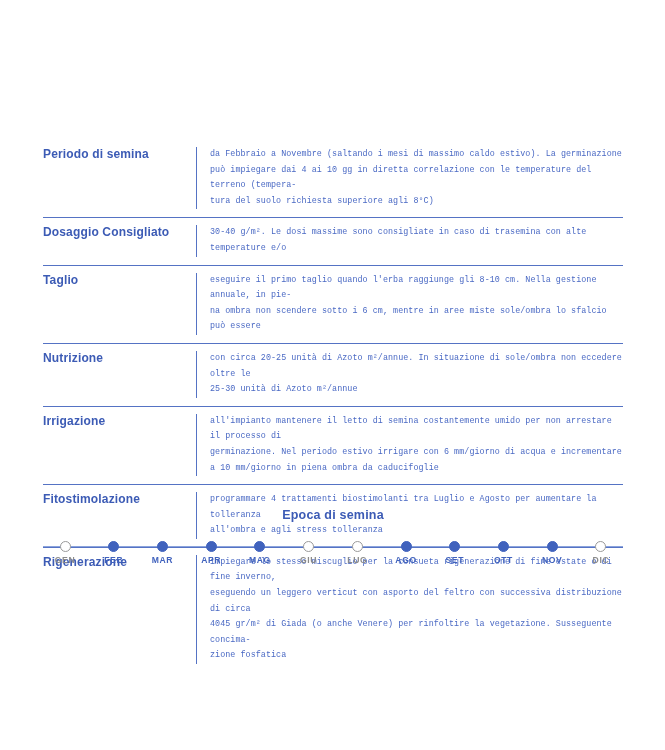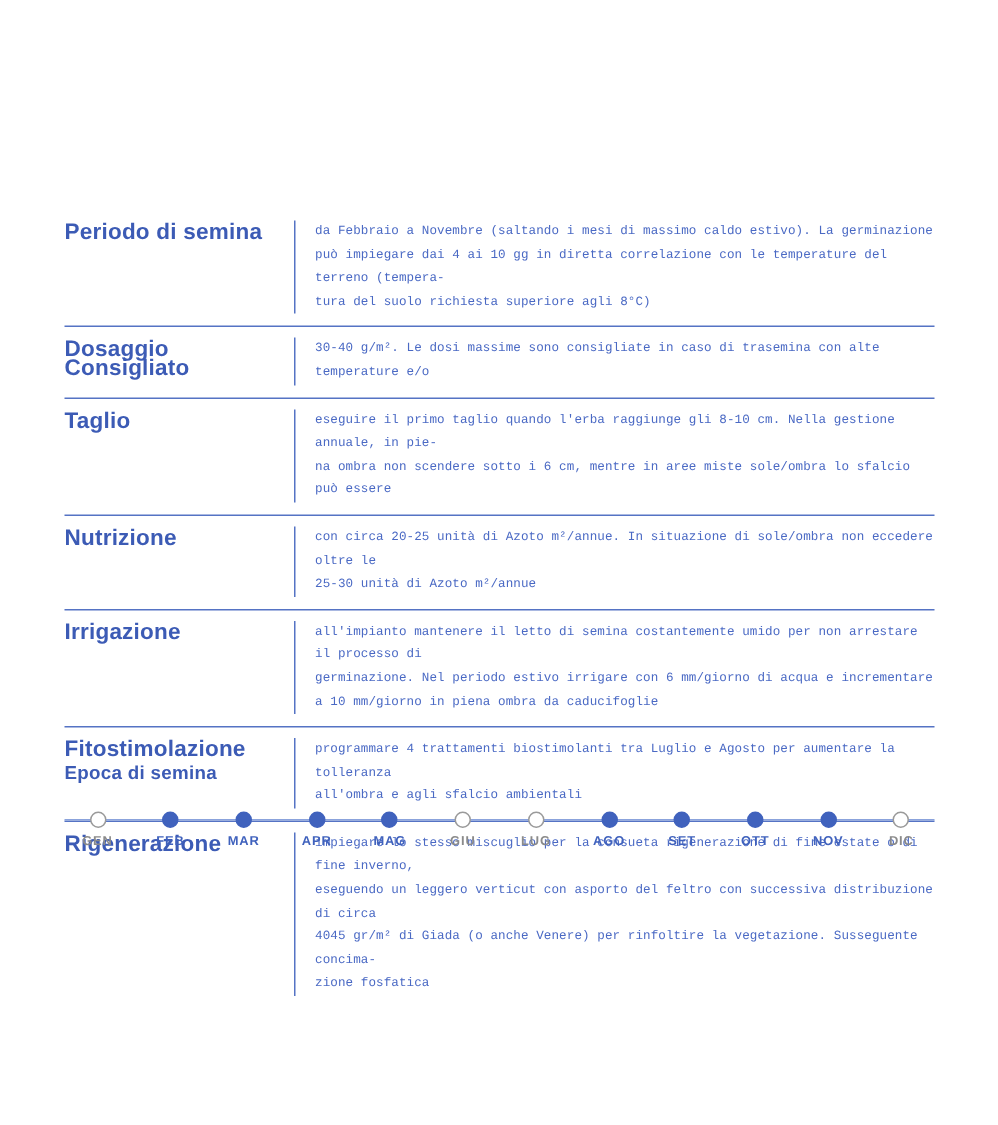--- a/index.html
+++ b/index.html
@@ -36,21 +36,21 @@
     padding-top: 7px;
     padding-bottom: 8px;
   }
   .spec-row.last {
     border-bottom: none;
   }
 
   .spec-label {
     width: 153px;
     flex: 0 0 153px;
-    font-size: 15px;
+    font-size: 12px;
     font-weight: bold;
     color: #3c5bb5;
     letter-spacing: 0.15px;
     line-height: 13px;
     padding-top: 1px;
     padding-right: 6px;
     box-sizing: border-box;
   }
 
   .spec-value {
@@ -67,20 +67,21 @@
   .spec-value p {
     margin: 0;
   }
 
   
   .timeline-section {
     position: absolute;
     left: 43px;
     top: 508px;
     width: 580px;
+    text-align: center;
   }
 
   .timeline-title {
     font-size: 12.5px;
     font-weight: bold;
     color: #3c5bb5;
     letter-spacing: 0.2px;
     margin: 0 0 16px 0;
   }
 
@@ -181,21 +182,21 @@
         <div class="spec-value">
           <p>all'impianto mantenere il letto di semina costantemente umido per non arrestare il processo di</p>
           <p>germinazione. Nel periodo estivo irrigare con 6 mm/giorno di acqua e incrementare</p>
           <p>a 10 mm/giorno in piena ombra da caducifoglie</p>
         </div>
       </div>
       <div class="spec-row">
         <div class="spec-label">Fitostimolazione</div>
         <div class="spec-value">
           <p>programmare 4 trattamenti biostimolanti tra Luglio e Agosto per aumentare la tolleranza</p>
-          <p>all'ombra e agli sfalcio ambientali</p>
+          <p>all'ombra e agli stress tolleranza</p>
         </div>
       </div>
       <div class="spec-row last">
         <div class="spec-label">Rigenerazione</div>
         <div class="spec-value">
           <p>impiegare lo stesso miscuglio per la consueta rigenerazione di fine estate o di fine inverno,</p>
           <p>eseguendo un leggero verticut con asporto del feltro con successiva distribuzione di circa</p>
           <p>4045 gr/m² di Giada (o anche Venere) per rinfoltire la vegetazione. Susseguente concima-</p>
           <p>zione fosfatica</p>
         </div>

